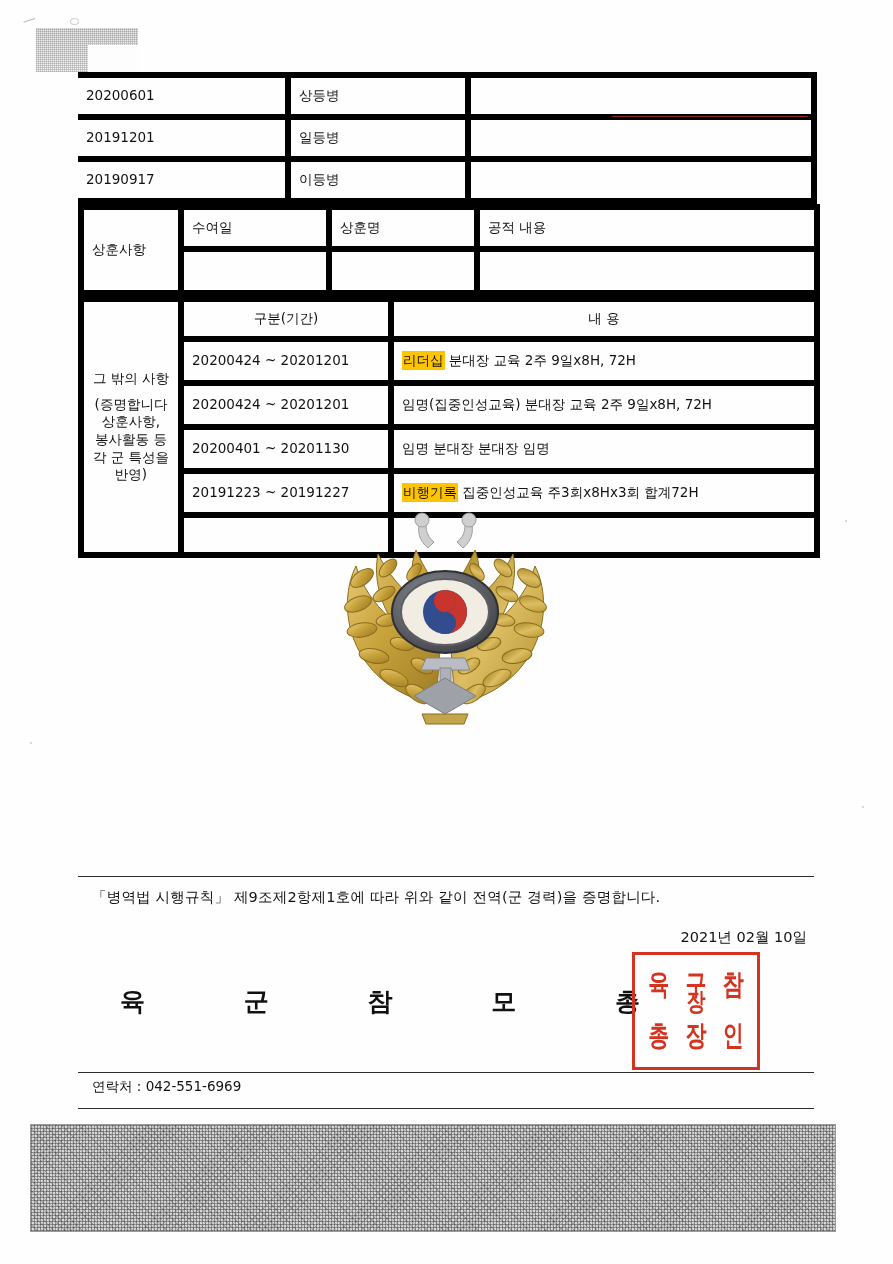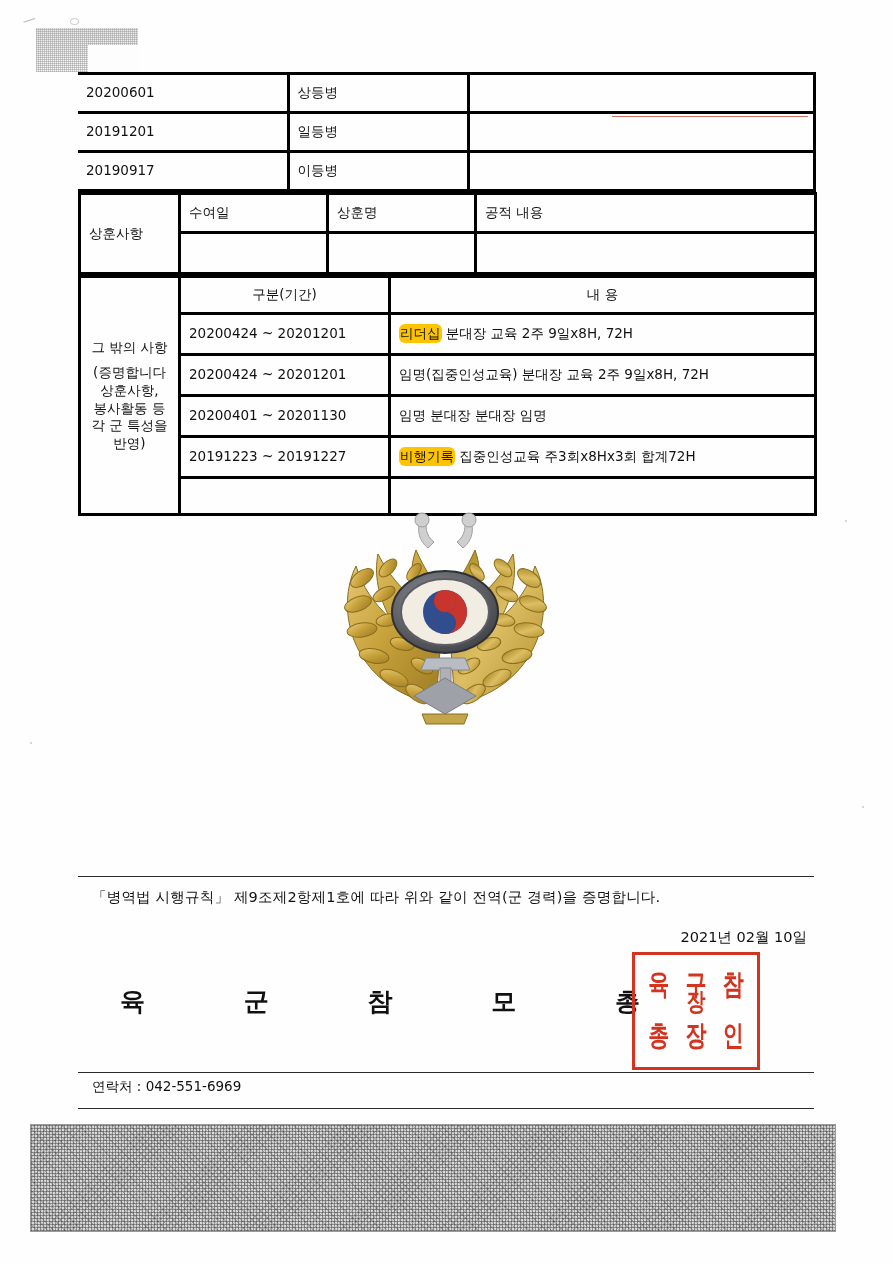--- a/index.html
+++ b/index.html
@@ -71,21 +71,21 @@
     left: 78px;
     top: 72px;
     width: 736px;
   }
   table.doc {
     border-collapse: collapse;
     width: 736px;
     table-layout: fixed;
   }
   table.doc td {
-    border: 3px solid #000000;
+    border: 6px solid #000000;
     font-size: 13.5px;
     padding: 0 8px;
     vertical-align: middle;
     line-height: 1.3;
     white-space: nowrap;
     overflow: hidden;
   }
   .no-left  { border-left: 0 !important; }
   .rank-row td { height: 36px; }
   .c-date { width: 210px; }
@@ -119,21 +119,20 @@
   
   .other-head td { height: 34px; text-align: center; }
   .oh-c1 { width: 210px; }
   .oh-c2 { width: 426px; }
   .other-row td { height: 38px; }
   .other-blank td { height: 34px; }
 
   .hl {
     background: #ffc400;
     padding: 1px 1px 2px 1px;
-    border-radius: 6px;
   }
   .lbl-multi {
     white-space: normal !important;
     text-align: center;
     font-size: 13.5px;
     line-height: 1.55;
     padding: 4px 4px;
   }
 
   

